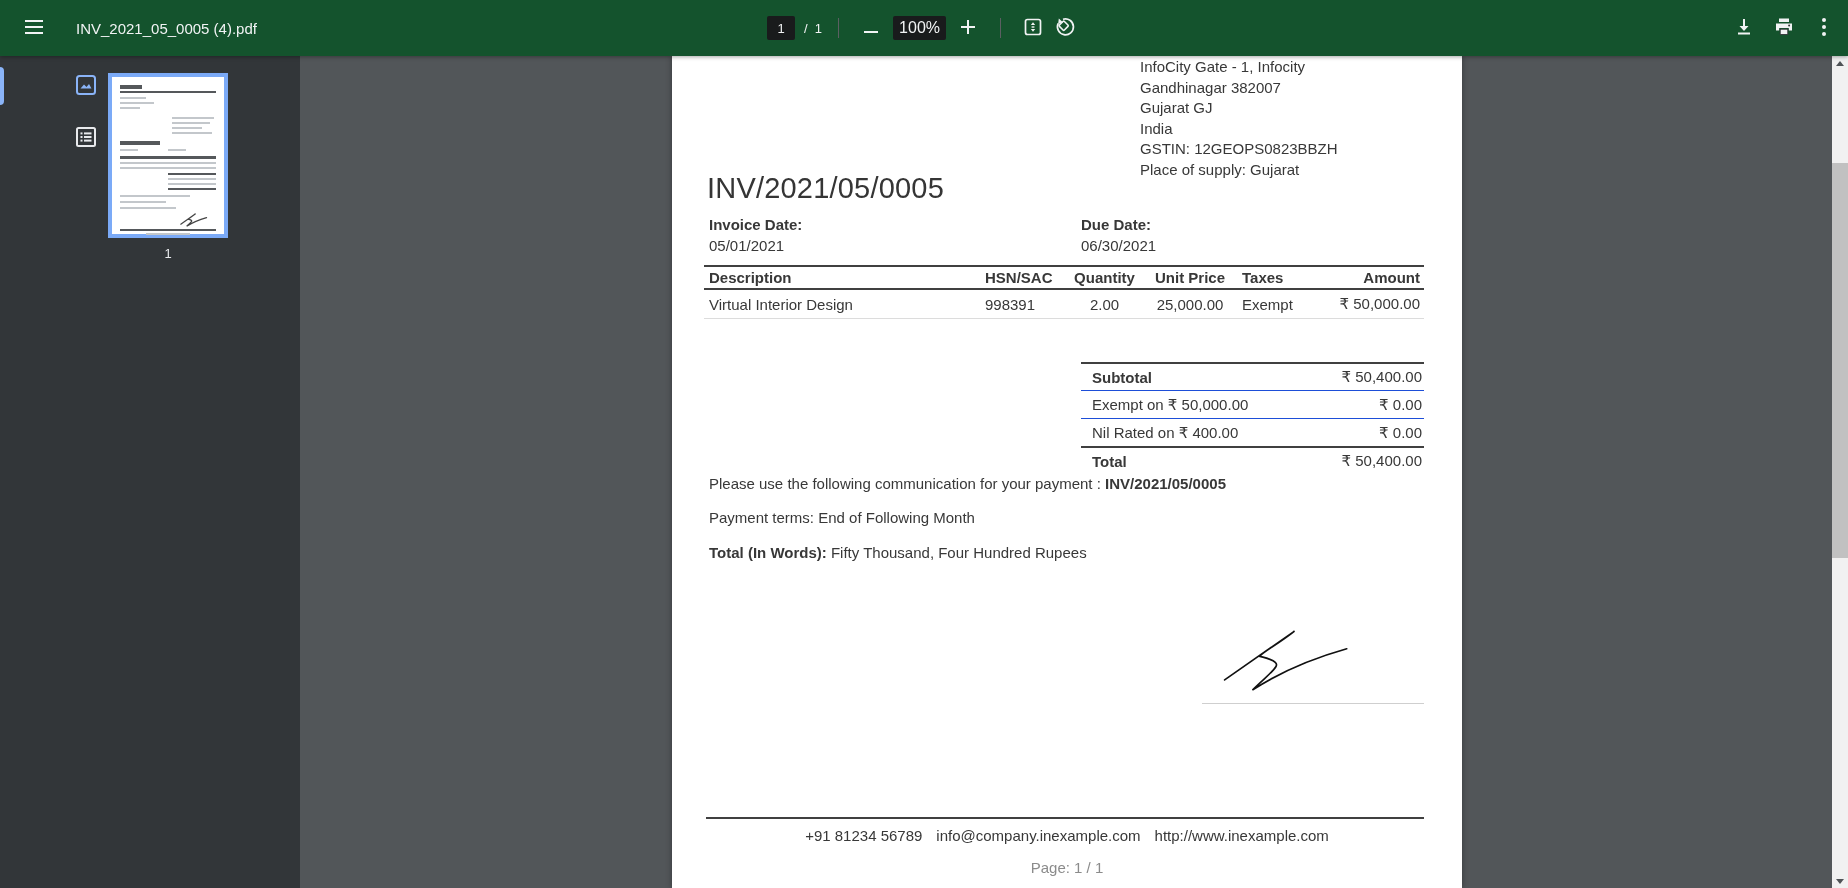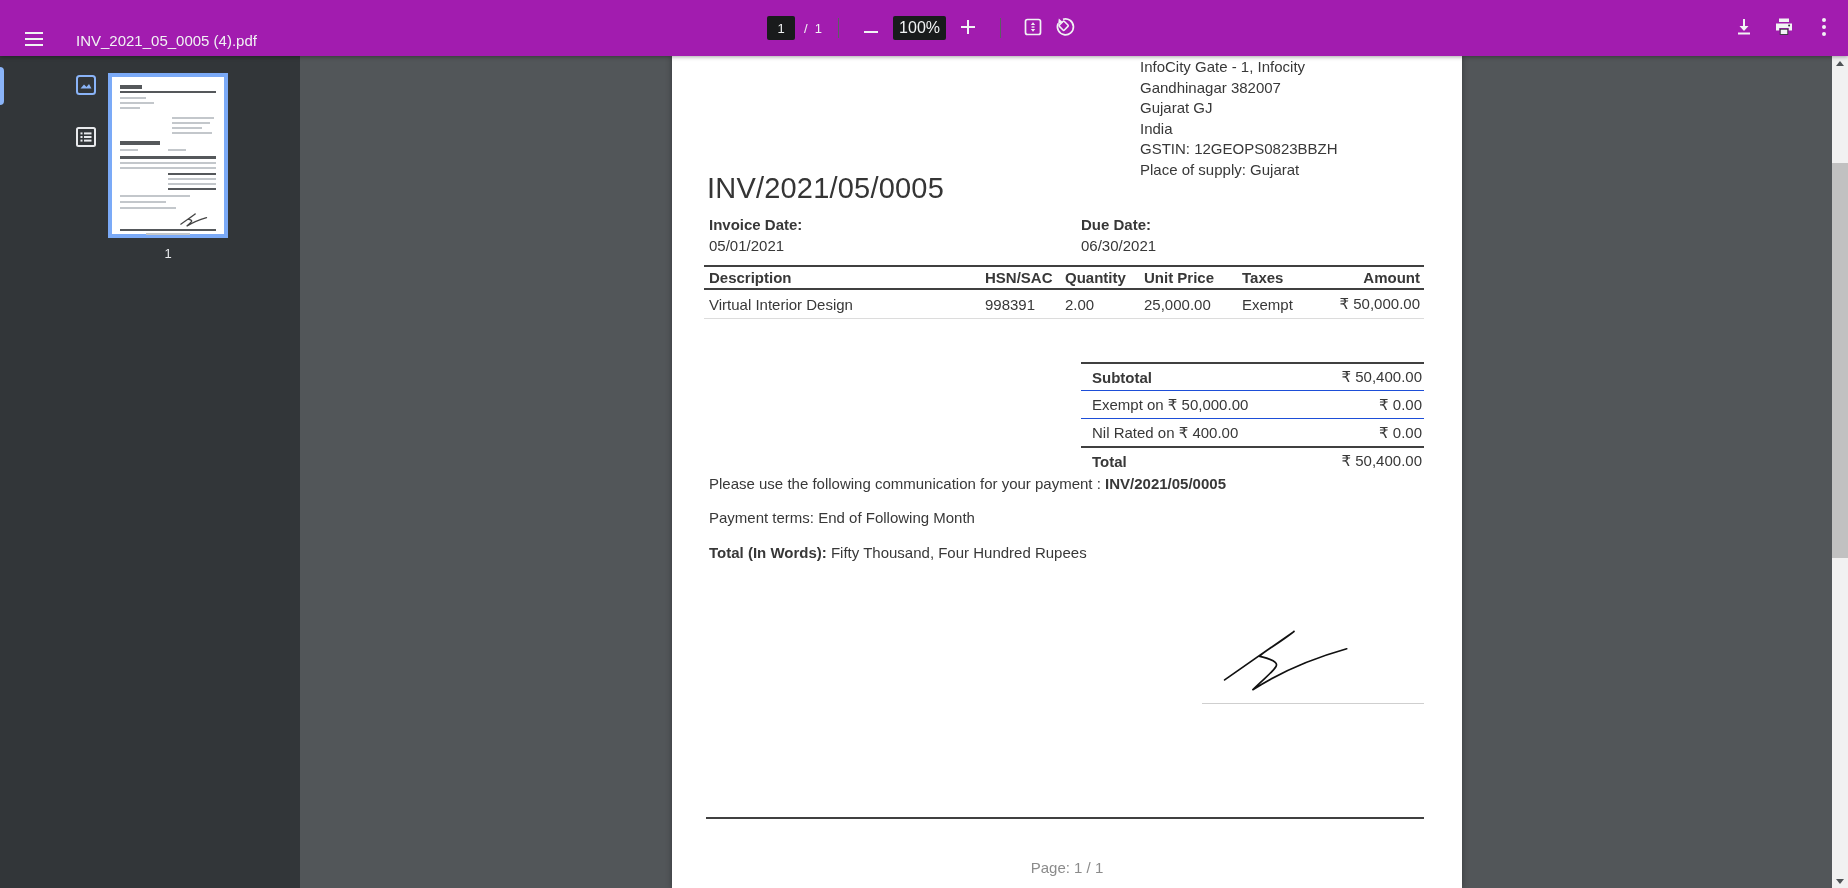--- a/index.html
+++ b/index.html
@@ -2,21 +2,21 @@
 <html><head>
 <meta charset="utf-8">
 <style>
   * { margin:0; padding:0; box-sizing:border-box; }
   html,body { width:1848px; height:888px; overflow:hidden; }
   body { font-family:"Liberation Sans","DejaVu Sans",sans-serif; background:#525659; }
   .screen { position:relative; width:1848px; height:888px; }
 
   
   .toolbar { position:absolute; top:0; left:0; width:1848px; height:56px;
-    background:#a21caf; display:flex; align-items:flex-end; z-index:30;
+    background:#14532d; display:flex; align-items:center; z-index:30;
     box-shadow:0 1px 4px rgba(0,0,0,.35); color:#f1f3f4; }
   .tb-left { display:flex; align-items:center; gap:26px; padding-left:18px; width:560px; }
   .icon-btn { background:none; border:none; cursor:pointer; display:flex; align-items:center;
     justify-content:center; width:32px; height:32px; padding:0; }
   .doc-title { font-size:15px; color:#f1f3f4; white-space:nowrap; }
   .tb-center { position:absolute; left:50%; top:0; height:56px; transform:translateX(-50%);
     display:flex; align-items:center; gap:0; }
   .page-input { width:28px; height:24px; background:#191b1c; border:none; border-radius:2px;
     color:#f1f3f4; text-align:center; font-size:13px; font-family:inherit; }
   .page-total { font-size:13px; color:#f1f3f4; margin-left:9px; white-space:pre; }
@@ -47,21 +47,21 @@
   .addr-block { position:absolute; left:468px; top:1px; line-height:20.5px; }
   .inv-title { position:absolute; left:35px; top:116px; font-size:29px; color:#353535; letter-spacing:.2px; }
   .date-label { position:absolute; top:160px; font-weight:700; }
   .date-value { position:absolute; top:181px; }
   .col-l { left:37px; } .col-r { left:409px; }
 
   .items { position:absolute; left:32px; top:209px; width:720px; }
   .irow { display:grid; grid-template-columns:281px 80px 79px 92px 100px 1fr; align-items:center; }
   .irow.head { height:25px; border-top:2px solid #404040; border-bottom:2px solid #404040; font-weight:700; }
   .irow.body { height:29px; border-bottom:1px solid #dcdcdc; }
-  .c-desc { padding-left:5px; } .c-qty,.c-unit { text-align:left; }
+  .c-desc { padding-left:5px; } .c-qty,.c-unit { text-align:center; }
   .c-tax { padding-left:6px; } .c-amt { text-align:right; padding-right:4px; }
 
   .totals { position:absolute; left:409px; top:306px; width:343px; }
   .trow { height:28px; display:flex; align-items:center; justify-content:space-between;gap:48px; }
   .trow .tl { padding-left:11px; } .trow .tv { padding-right:2px; }
   .trow.strong { border-top:2px solid #404040; } .trow.strong .tl { font-weight:700; }
   .trow.light { border-top:1px solid #1d4ed8; }
 
   .line-text { position:absolute; left:37px; white-space:pre-wrap; }
   .b { font-weight:700; }
@@ -308,20 +308,23 @@
         <div class="line-text" style="top:419px;"><span>Please use the following communication for your payment : </span><span class="b">INV/2021/05/0005</span></div>
         <div class="line-text" style="top:453px;">Payment terms: End of Following Month</div>
         <div class="line-text" style="top:488px;"><span class="b">Total (In Words):</span><span> Fifty Thousand, Four Hundred Rupees</span></div>
 
         <svg class="sig-svg" width="160" height="95" viewBox="0 0 190 90">
           <path d="M15 74 L98 16 C78 32 58 42 57 46 C70 49 79 53 76 58 C72 65 62 72 48 86 C85 62 128 46 160 37" fill="none" stroke="#111" stroke-width="2" stroke-linecap="round"></path>
         </svg>
         <div class="sig-line"></div>
 
         <div class="foot-rule"></div>
+        <div class="foot-contacts">
+          <span>+91 81234 56789</span><span>info@company.inexample.com</span><span>http://www.inexample.com</span>
+        </div>
         <div class="foot-page">Page: 1 / 1</div>
 
       </div>
     </div>
 
     <div class="scrollbar">
       <div class="sb-arrow up">
           <i></i>
         </div>
       <div class="sb-thumb"></div>

